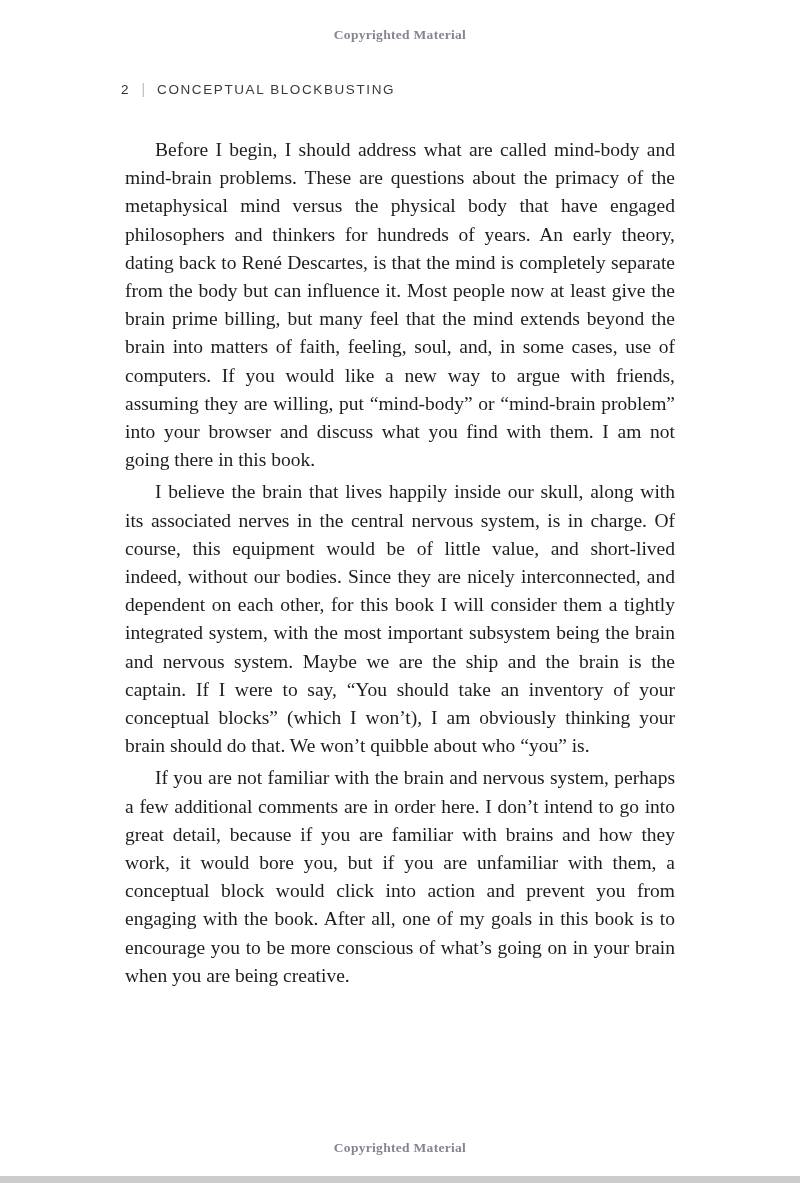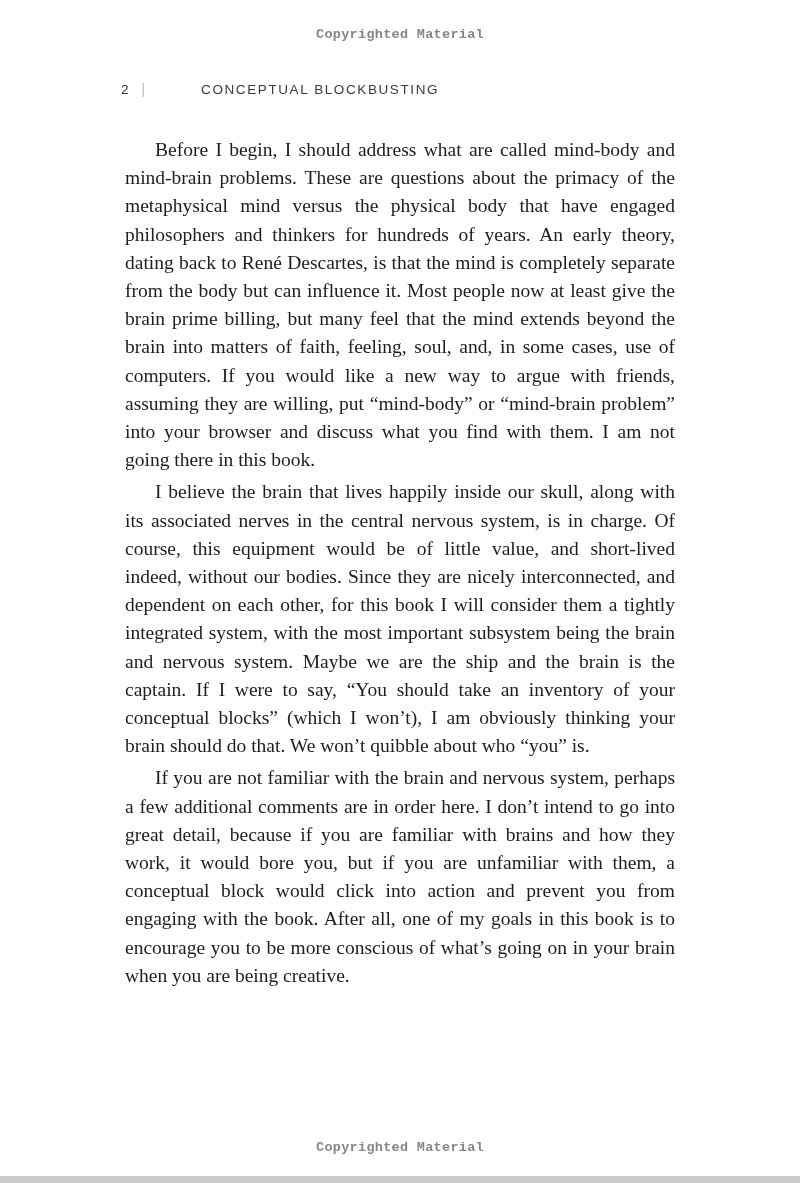--- a/index.html
+++ b/index.html
@@ -13,21 +13,21 @@
       height: 1183px;
       background: #ffffff;
       overflow: hidden;
       font-family: "Liberation Serif", serif;
     }
     .copyright {
       position: absolute;
       left: 0;
       width: 100%;
       text-align: center;
-      font-family: Liberation Mono, monospace;
+      font-family: Liberation Serif, serif;
       font-size: 13.5px;
       font-weight: 700;
       letter-spacing: 0.3px;
       color: #8a8290;
     }
     .copyright-top { top: 27px; }
     .copyright-bottom { top: 1140px; }
     .page-header {
       position: absolute;
       top: 82px;
@@ -45,21 +45,20 @@
     }
     .header-sep {
       margin: 0 12px;
       color: #b9b9b9;
       font-weight: 400;
       transform: scaleY(1.1);
     }
     .running-head {
       letter-spacing: 1.6px;
       color: #3b3b3b;
-      margin-left: 44px;
     }
     .body-text {
       position: absolute;
       top: 132px;
       left: 121px;
       width: 558px;
       font-size: 19.5px;
       line-height: 28.2px;
       color: #1d1d1d;
       text-align: justify;

